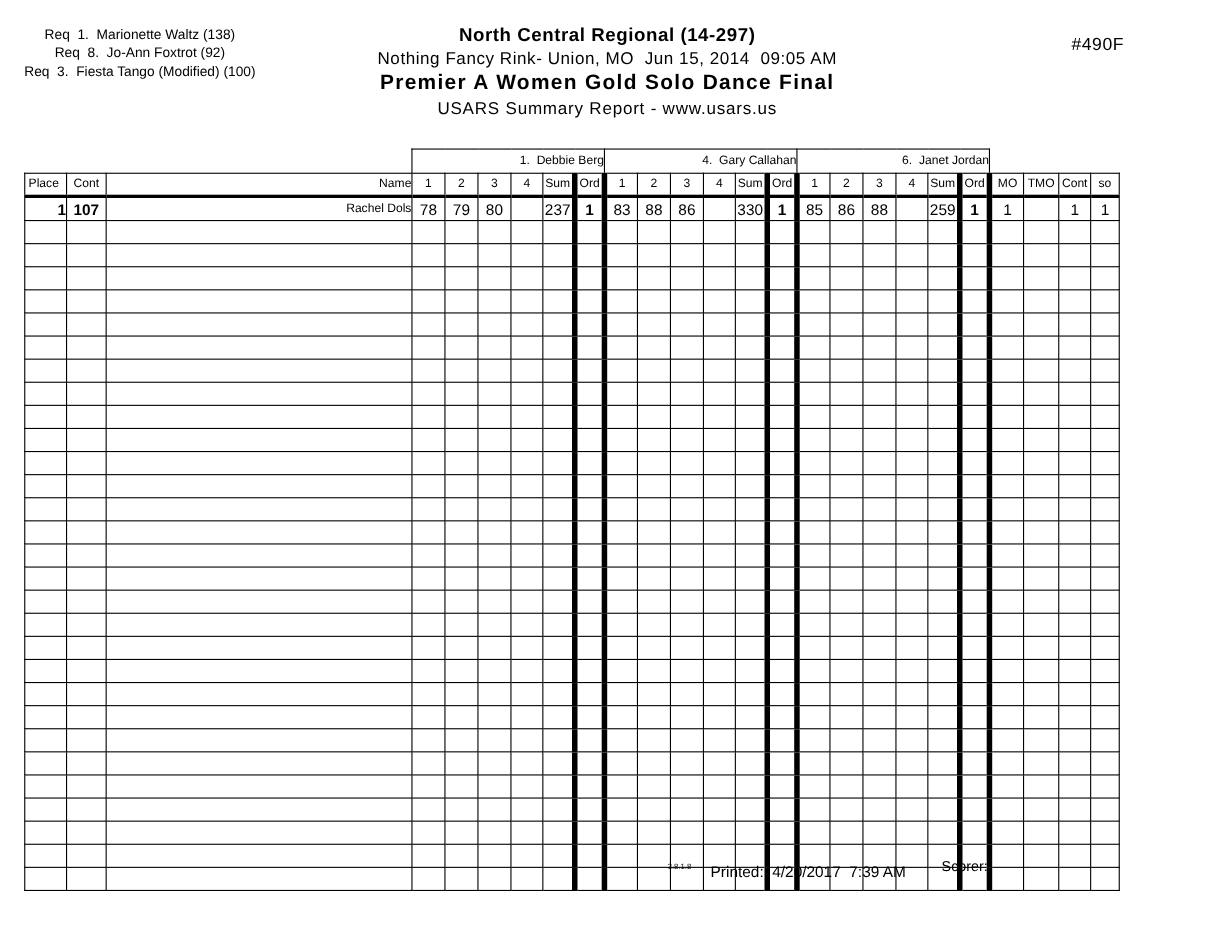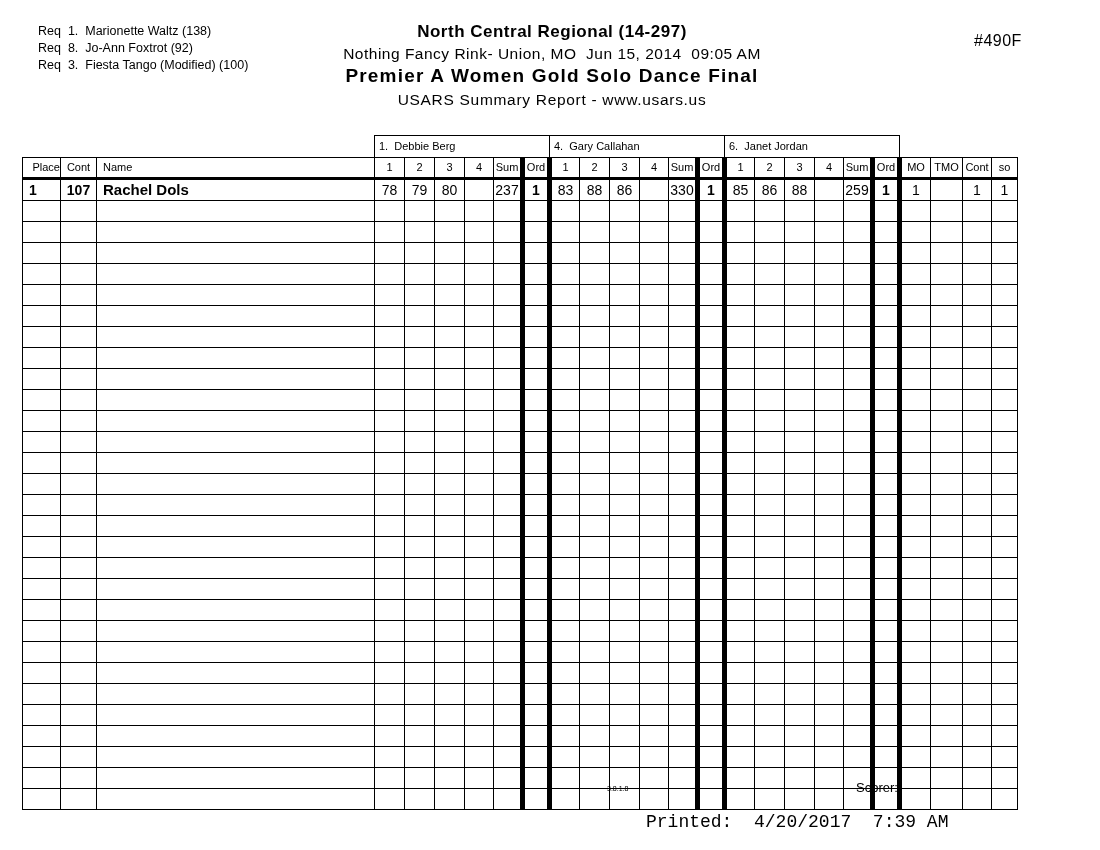--- a/index.html
+++ b/index.html
@@ -1,52 +1,52 @@
 <!DOCTYPE html>
 <html><head>
 <meta charset="utf-8">
 <style>
   html,body { margin:0; padding:0; }
   body {
     width:1100px; height:850px; background:#ffffff; color:#000000;
     font-family:"Liberation Sans", sans-serif; position:relative; overflow:hidden;
   }
   
-  .req-list { position:absolute; left:38px; top:23px; font-size:12.5px; line-height:17px; }
+  .req-list { position:absolute; left:22px; top:23px; font-size:12.5px; line-height:17px;text-align:center; }
   .req-item { white-space:pre; }
 
   
   .center-head { position:absolute; top:21px; left:2px; width:1100px; text-align:center; }
   .t-title  { font-size:17px;  font-weight:bold; letter-spacing:0.5px; line-height:22px; }
   .t-venue  { font-size:15.5px; letter-spacing:0.5px; line-height:21px; white-space:pre; }
   .t-event  { font-size:19px;  font-weight:bold; letter-spacing:1.2px; line-height:24px; }
   .t-report { font-size:15.5px; letter-spacing:0.7px; line-height:24px; }
 
   .evt-num { position:absolute; top:32px; left:974px; font-size:16px; font-weight:normal; letter-spacing:0.5px; }
 
   
   .grid-wrap { position:absolute; left:22px; top:135px; }
   table.grid { border-collapse:collapse; table-layout:fixed; }
   .grid td {
     border:1px solid #000; height:20px; line-height:20px; padding:0;
     font-size:14px; text-align:center; vertical-align:middle; overflow:hidden;
   }
   tr.judge-row td { height:21px; line-height:21px; }
   td.nb { border:none; }
-  td.judge-name { font-size:11px; text-align:left; padding-left:4px; white-space:pre;margin-top:20px; }
+  td.judge-name { font-size:11px; text-align:right; padding-left:4px; white-space:pre;margin-top:20px; }
   tr.header-row td { font-size:11px; border-bottom:3px solid #000; height:19px; line-height:19px; }
-  td.al  { text-align:right; padding-left:3px; }
-  td.al6 { text-align:left; padding-left:6px; }
+  td.al  { text-align:left; padding-left:3px; }
+  td.al6 { text-align:right; padding-left:6px; }
   td.thick { border-left:5px solid #000; border-right:5px solid #000; }
   .b { font-weight:bold; }
-  tr.data-row td.namecell { font-size:15px; font-weight:bold;margin-left:40px; }
+  tr.data-row td.namecell { font-size:11px; font-weight:normal;margin-left:40px; }
 
   
   .footer-version { position:absolute; left:607px; top:785px; font-size:7px; }
-  .footer-printed { position:absolute; left:646px; top:812px; font-size:18px; white-space:pre;font-family:Liberation Mono, monospace; }
+  .footer-printed { position:absolute; left:646px; top:784px; font-size:14px; white-space:pre; }
   .footer-scorer  { position:absolute; left:856px; top:780px; font-size:13px; }
 </style>
 </head>
 <body>
 
 <div class="req-list">
   <div class="req-item">Req  1.  Marionette Waltz (138)</div>
   <div class="req-item">Req  8.  Jo-Ann Foxtrot (92)</div>
   <div class="req-item">Req  3.  Fiesta Tango (Modified) (100)</div>
 </div>

